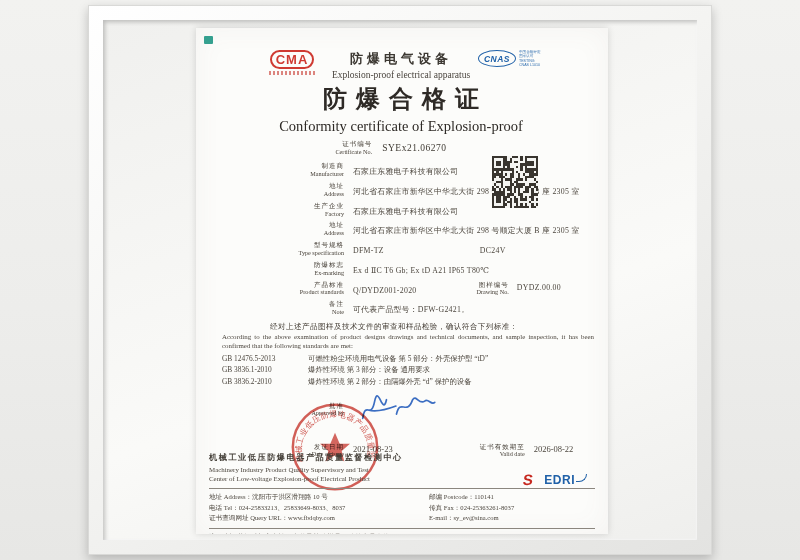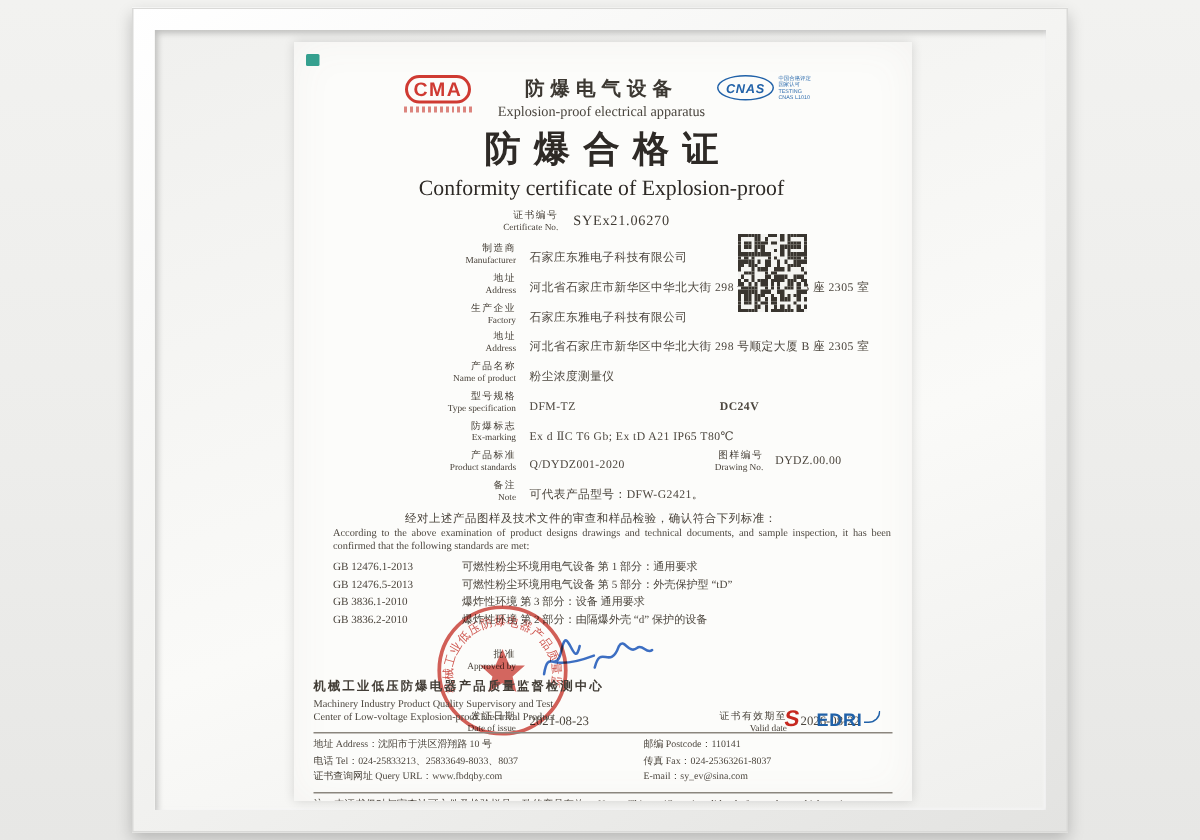--- a/index.html
+++ b/index.html
@@ -50,21 +50,21 @@
   .certno{display:flex;justify-content:center;align-items:center;margin:5px 0 6px;transform:translateX(-10px);}
   .lbl-stack{display:flex;flex-direction:column;align-items:flex-end;line-height:1.2;}
   .lbl-zh{font-size:6.5px;letter-spacing:1px;}
   .lbl-en{font-size:6.2px;}
   .certno-val{font-size:9.5px;margin-left:10px;letter-spacing:.5px;color:#3f3a33;}
 
   
   .frow{display:flex;align-items:flex-end;margin-bottom:3.5px;}
   .flabel{width:136px;flex:none;display:flex;flex-direction:column;align-items:flex-end;line-height:1.2;padding-top:1px;}
   .fval{margin-left:9px;font-size:7.8px;line-height:1.45;max-width:236px;color:#4c463e;letter-spacing:.3px;}
-  .fval-second{margin-left:96px;font-weight:bold;}
+  .fval-second{margin-left:96px;}
   .fextra{display:flex;align-items:flex-start;margin-left:60px;}
   .fextra .fval{margin-left:8px;padding-top:2px;}
 
   
   .decl{margin:6px 0 3px 14px;max-width:376px;}
   .decl-zh{font-size:7.6px;letter-spacing:.4px;padding-left:48px;}
   .decl-en{font-size:6.9px;line-height:1.3;text-align:justify;margin-top:1px;color:#4c463e;}
   .std-row{display:flex;margin:1.5px 0 1.5px 14px;font-size:7.4px;line-height:1.35;color:#4c463e;}
   .std-code{width:86px;flex:none;}
   
@@ -162,27 +162,20 @@
     </div>
     <div class="frow">
       <div class="flabel">
         <span class="lbl-zh">地址</span>
         <span class="lbl-en">Address</span>
       </div>
       <div class="fval">河北省石家庄市新华区中华北大街 298 号顺定大厦 B 座 2305 室</div>
     </div>
     <div class="frow">
       <div class="flabel">
-        <span class="lbl-zh">产品名称</span>
-        <span class="lbl-en">Name of product</span>
-      </div>
-      <div class="fval">粉尘浓度测量仪</div>
-    </div>
-    <div class="frow">
-      <div class="flabel">
         <span class="lbl-zh">型号规格</span>
         <span class="lbl-en">Type specification</span>
       </div>
       <div class="fval">DFM-TZ</div>
       <div class="fval fval-second">DC24V</div>
     </div>
     <div class="frow">
       <div class="flabel">
         <span class="lbl-zh">防爆标志</span>
         <span class="lbl-en">Ex-marking</span>
@@ -209,24 +202,20 @@
         <span class="lbl-en">Note</span>
       </div>
       <div class="fval">可代表产品型号：DFW-G2421。</div>
     </div>
 
     <div class="decl">
       <div class="decl-zh">经对上述产品图样及技术文件的审查和样品检验，确认符合下列标准：</div>
       <div class="decl-en">According to the above examination of product designs drawings and technical documents, and sample inspection, it has been confirmed that the following standards are met:</div>
     </div>
 
-    <div class="std-row">
-      <span class="std-code">GB 12476.1-2013</span>
-      <span class="std-desc">可燃性粉尘环境用电气设备 第 1 部分：通用要求</span>
-    </div>
     <div class="std-row">
       <span class="std-code">GB 12476.5-2013</span>
       <span class="std-desc">可燃性粉尘环境用电气设备 第 5 部分：外壳保护型 “tD”</span>
     </div>
     <div class="std-row">
       <span class="std-code">GB 3836.1-2010</span>
       <span class="std-desc">爆炸性环境 第 3 部分：设备 通用要求</span>
     </div>
     <div class="std-row">
       <span class="std-code">GB 3836.2-2010</span>

